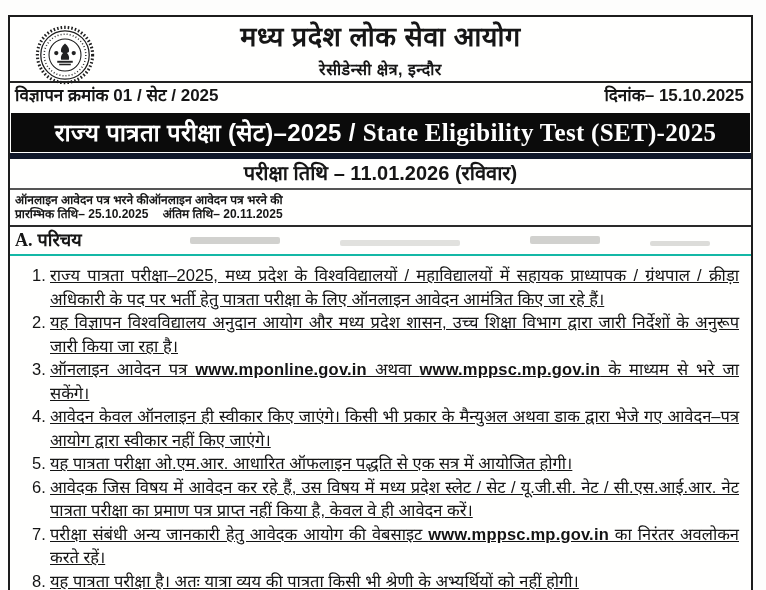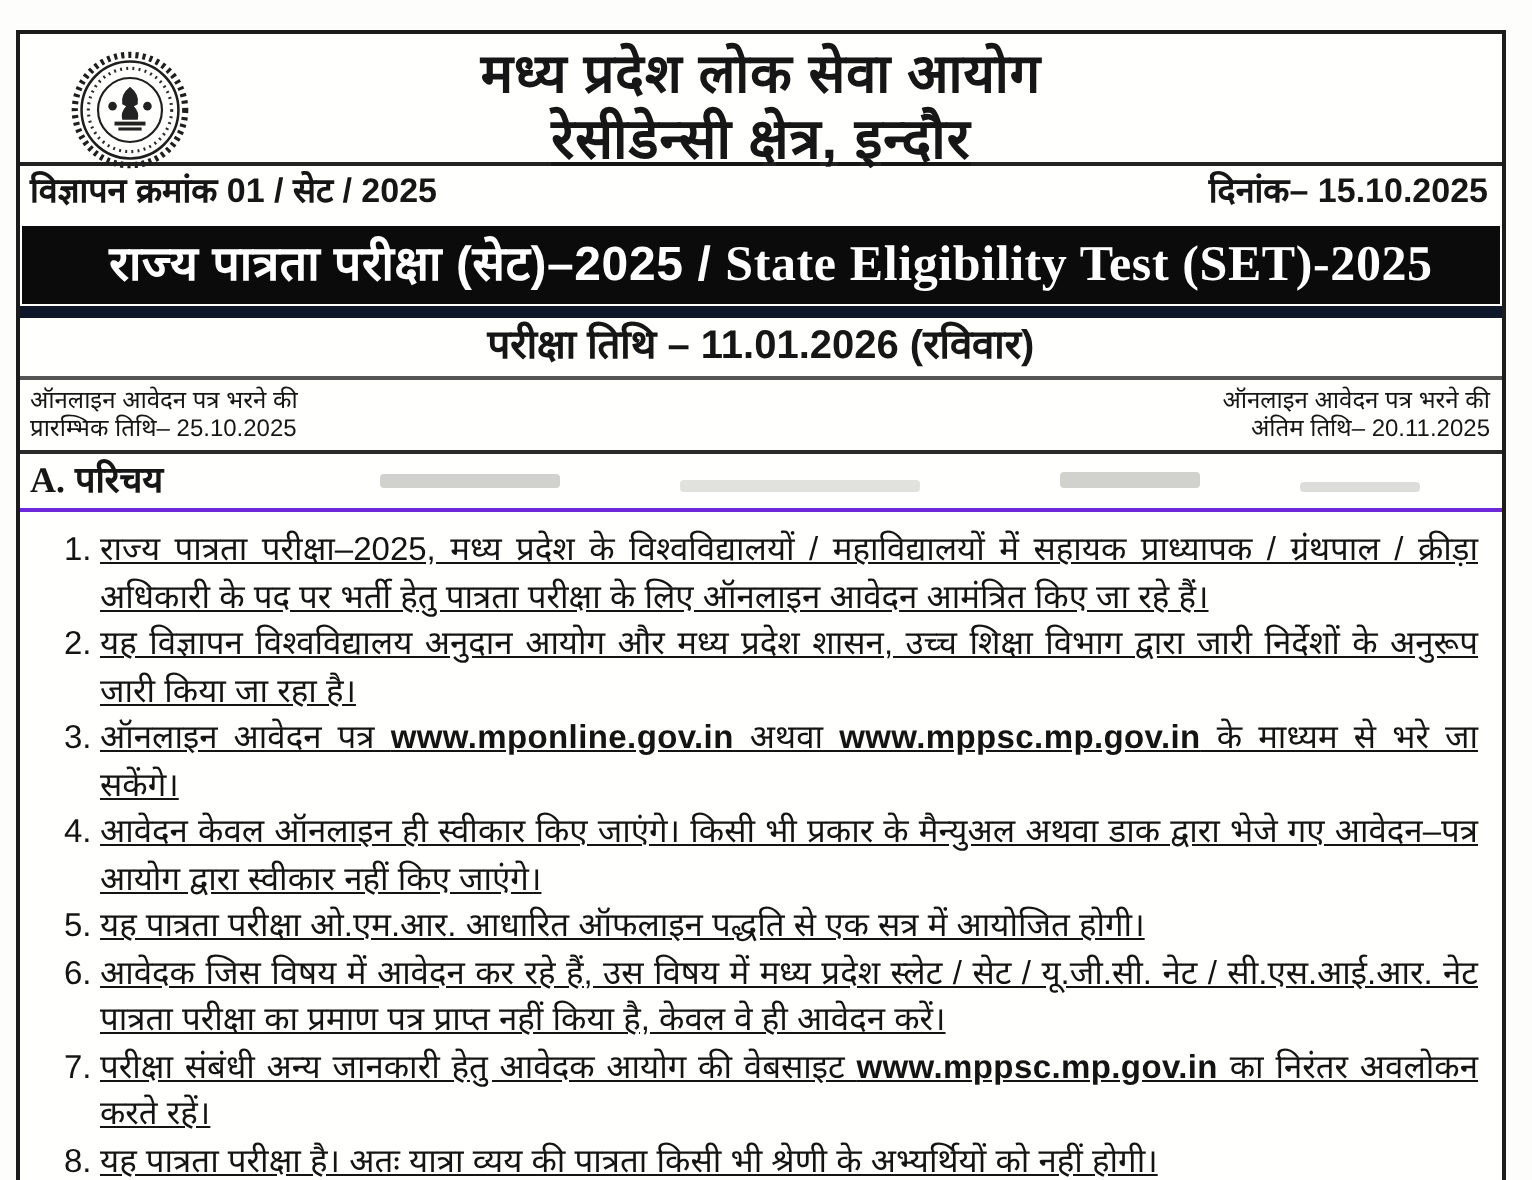--- a/index.html
+++ b/index.html
@@ -12,21 +12,21 @@
   .page{
     position:absolute;left:8px;top:15px;width:745px;height:600px;
     border:2px solid #1c1c1c;border-bottom:none;background:#fffffe;
     box-sizing:border-box;
   }
   
   .hdr{position:relative;height:64px;}
   .emblem{position:absolute;left:24px;top:7px;width:62px;height:62px;}
   .titles{position:absolute;left:0;right:0;top:4px;text-align:center;}
   .org-name{font-size:27px;font-weight:700;line-height:33px;letter-spacing:.5px;}
-  .org-loc{font-size:28px;font-weight:700;line-height:32px;letter-spacing:.5px;text-decoration:underline;}
+  .org-loc{font-size:16px;font-weight:700;line-height:32px;letter-spacing:.5px;}
   
   .advt-row{
     display:flex;justify-content:space-between;
     border-top:2px solid #222;height:28px;padding:0 7px 0 5px;
     font-size:17px;font-weight:700;
   }
   
   .banner{
     background:#0b0b0b;color:#ffffff;height:39px;line-height:39px;
     text-align:center;white-space:nowrap;font-weight:700;font-size:24px;
@@ -34,27 +34,27 @@
   }
   .banner .en{font-family:"Liberation Serif","DejaVu Serif",serif;font-size:25px;}
   
   .exam-row{
     height:29px;line-height:29px;text-align:center;
     border-top:6px solid #0f172a;border-bottom:2px solid #555;
     font-size:20px;font-weight:700;margin-top:1px;
   }
   
   .window-row{
-    display:flex;justify-content:space-between;
-    padding:3px 6px 4px 5px;font-size:12px;font-weight:400;line-height:14px;
+    display:flex;justify-content:flex-start;
+    padding:3px 6px 4px 5px;font-size:12px;font-weight:700;line-height:14px;
   }
   .window-row .right{text-align:right;}
   
   .a-box{
-    border-top:2px solid #2a2a2a;border-bottom:2px solid #6d28d9;
+    border-top:2px solid #2a2a2a;border-bottom:2px solid #14b8a6;
     height:27px;line-height:27px;padding-left:5px;
     font-size:18px;font-weight:700;position:relative;overflow:hidden;
   }
   .a-box .latin{font-family:"Liberation Serif","DejaVu Serif",serif;}
   .smudge{position:absolute;background:#9a9a94;opacity:.45;border-radius:2px;}
   .s1{left:180px;top:10px;width:90px;height:7px;}
   .s2{left:330px;top:13px;width:120px;height:6px;opacity:.3;}
   .s3{left:520px;top:9px;width:70px;height:8px;}
   .s4{left:640px;top:14px;width:60px;height:5px;opacity:.35;}
   

